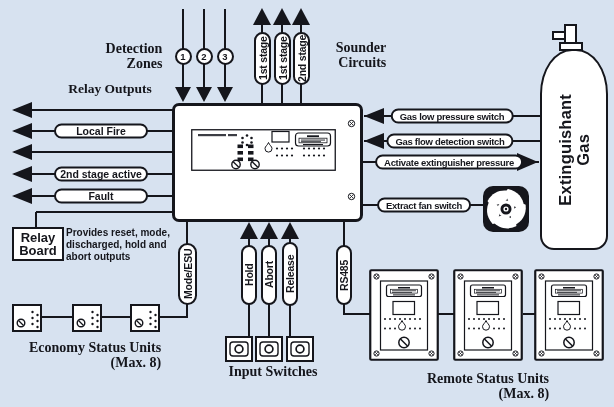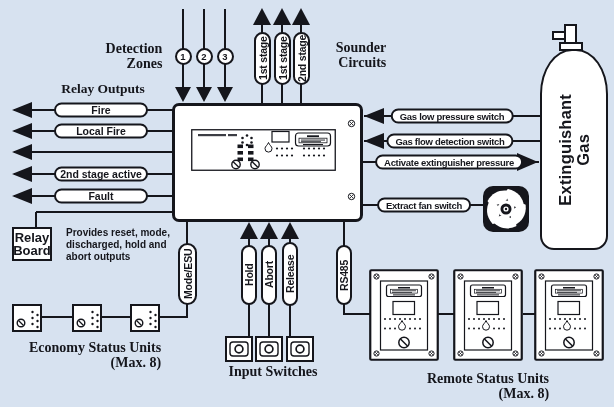--- a/index.html
+++ b/index.html
@@ -42,21 +42,21 @@
 
   .panel{position:absolute;left:172px;top:103px;width:191px;height:119px;background:var(--shape_fill);
     border:3px solid var(--line);border-radius:7px;box-sizing:border-box;z-index:3;}
   .cylinder{position:absolute;left:540px;top:49px;width:68px;height:201px;background:var(--shape_fill);
     border:2.5px solid var(--line);border-radius:32px 32px 14px 14px / 45px 45px 14px 14px;
     box-sizing:border-box;z-index:2;display:flex;align-items:center;justify-content:center;}
   .cylinder-label{writing-mode:vertical-rl;transform:rotate(180deg);font-weight:bold;font-size:16.5px;
     line-height:1.12;white-space:pre-line;text-align:center;letter-spacing:0.2px;}
   .valve{position:absolute;background:var(--shape_fill);border:2px solid var(--line);box-sizing:border-box;z-index:2;}
 
-  .relay-board{position:absolute;left:12px;top:227px;width:40px;height:34px;background:var(--shape_fill);
+  .relay-board{position:absolute;left:12px;top:227px;width:52px;height:34px;background:var(--shape_fill);
     border:2.5px solid var(--line);box-sizing:border-box;display:flex;align-items:center;justify-content:center;
     font-weight:bold;font-size:13px;line-height:1.0;white-space:pre-line;text-align:center;z-index:5;}
   .relay-board-desc{position:absolute;left:66px;top:227px;font-weight:bold;font-size:10px;line-height:1.2;
     white-space:pre-line;z-index:5;}
 
   .abs{position:absolute;}
   svg{display:block;}
 </style>
 </head>
 <body>
@@ -114,42 +114,41 @@
   <div class="ar ar-left" style="left:364px;top:133px;"></div>
   <div class="ar ar-right" style="left:517px;top:153px;"></div>
   <div class="ar ar-up" style="left:240px;top:222px;"></div>
   <div class="ar ar-up" style="left:260px;top:222px;"></div>
   <div class="ar ar-up" style="left:281px;top:222px;"></div>
 
   <div class="heading" style="left:134px;top:56px;">Detection
 Zones</div>
   <div class="heading" style="left:361px;top:55px;">Sounder
 Circuits</div>
-  <div class="heading" style="left:103px;top:89px;font-size:13.5px;">Relay Outputs</div>
+  <div class="heading" style="left:110px;top:89px;font-size:13.5px;">Relay Outputs</div>
   <div class="heading" style="left:95px;top:355px;">Economy Status Units
 (Max. 8)</div>
   <div class="heading" style="left:273px;top:372px;">Input Switches</div>
   <div class="heading" style="left:488px;top:386px;">Remote Status Units
 (Max. 8)</div>
 
   <div class="zone-circle" style="left:174.5px;top:47.5px;">
       <span>1</span>
     </div>
   <div class="zone-circle" style="left:195.5px;top:47.5px;">
       <span>2</span>
     </div>
   <div class="zone-circle" style="left:216.5px;top:47.5px;">
       <span>3</span>
     </div>
 
   <div class="vpill" style="left:253.5px;top:32px;width:17px;height:53px;">1st stage</div>
   <div class="vpill" style="left:273.5px;top:32px;width:17px;height:53px;">1st stage</div>
   <div class="vpill" style="left:292.5px;top:32px;width:17px;height:53px;">2nd stage</div>
 
-  <div class="pill fixed" style="left:101px;top:110px;">Fire</div>
   <div class="pill fixed" style="left:101px;top:131px;">Local Fire</div>
   <div class="pill fixed" style="left:101px;top:174px;">2nd stage active</div>
   <div class="pill fixed" style="left:101px;top:196px;">Fault</div>
 
   <div class="pill small" style="left:452px;top:116px;">Gas low pressure switch</div>
   <div class="pill small" style="left:450px;top:141px;">Gas flow detection switch</div>
   <div class="pill small" style="left:449px;top:162px;">Activate extinguisher pressure</div>
   <div class="pill small" style="left:424px;top:205px;">Extract fan switch</div>
 
   <div class="vpill" style="left:177.5px;top:243px;width:19px;height:62px;">Mode/ESU</div>

